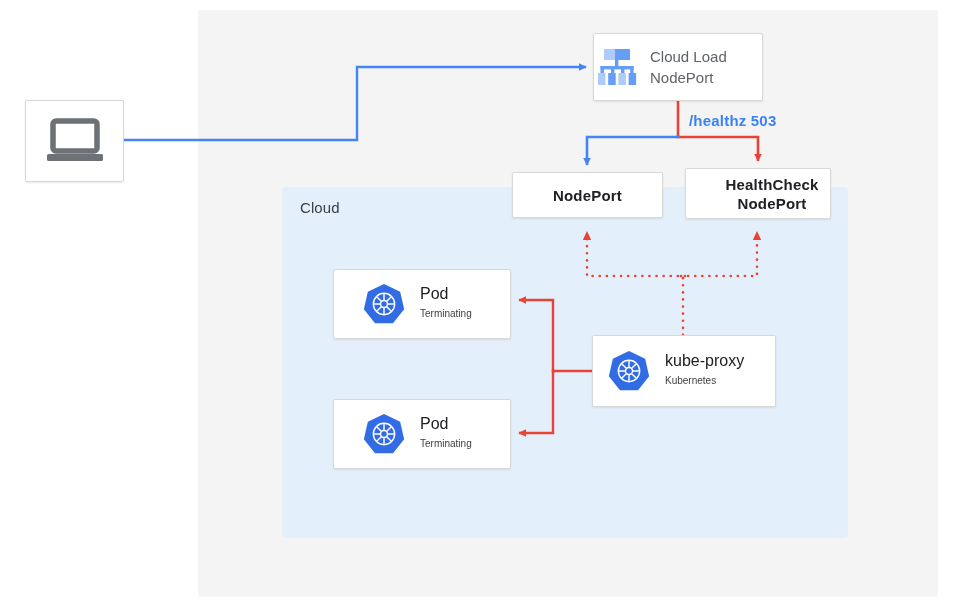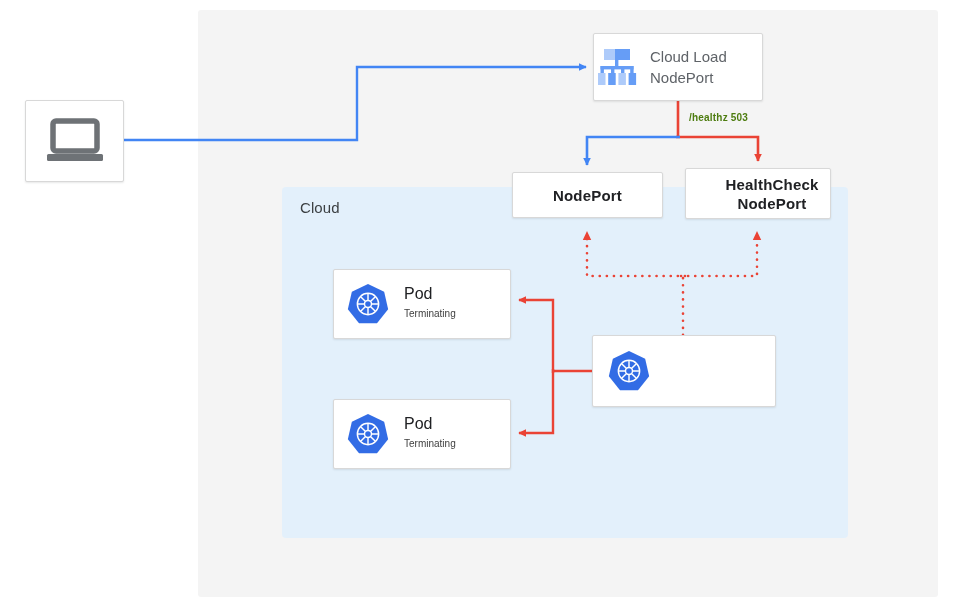--- a/index.html
+++ b/index.html
@@ -106,21 +106,21 @@
     line-height: 19px;
     letter-spacing: 0.2px;
   }
   
   .pod-card {
     left: 333px;
     width: 178px;
     height: 70px;
     display: flex;
     align-items: center;
-    padding-left: 12px;
+    padding-left: 28px;
   }
   .pod-card.pod-1 { top: 269px; }
   .pod-card.pod-2 { top: 399px; }
   
   .proxy-card {
     left: 592px;
     top: 335px;
     width: 184px;
     height: 72px;
     display: flex;
@@ -137,23 +137,23 @@
   .entity-sub {
     font-size: 10px;
     color: #404040;
     line-height: 20px;
   }
   
   .healthz-label {
     position: absolute;
     left: 689px;
     top: 112px;
-    font-size: 10px;
+    font-size: 15px;
     font-weight: bold;
-    color: #4d7c0f;
+    color: #3b82f6;
     letter-spacing: 0.2px;
   }
   svg.wires {
     position: absolute;
     left: 0; top: 0;
     width: 953px;
     height: 612px;
     pointer-events: none;
   }
 </style>
@@ -274,15 +274,19 @@
   <div class="card proxy-card">
     <svg class="k8s-icon" viewBox="0 0 64 64">
       <path d="M32 3 L55.5 14.3 L61.3 39.6 L45.1 60 L18.9 60 L2.7 39.6 L8.5 14.3 Z" fill="#326ce5"></path>
       <g fill="none" stroke="#ffffff" stroke-width="2.1">
         <circle cx="32" cy="32" r="15.5"></circle>
         <circle cx="32" cy="32" r="5.1"></circle>
         <path d="M32 16.5 L32 26.9 M32 37.1 L32 47.5 M16.5 32 L26.9 32 M37.1 32 L47.5 32"></path>
         <path d="M21 21 L28.4 28.4 M35.6 35.6 L43 43 M43 21 L35.6 28.4 M28.4 35.6 L21 43"></path>
       </g>
     </svg>
+    <div class="entity-text">
+      <div class="entity-title">kube-proxy</div>
+      <div class="entity-sub">Kubernetes</div>
+    </div>
   </div>
 
 </div>
 
 </body></html>

